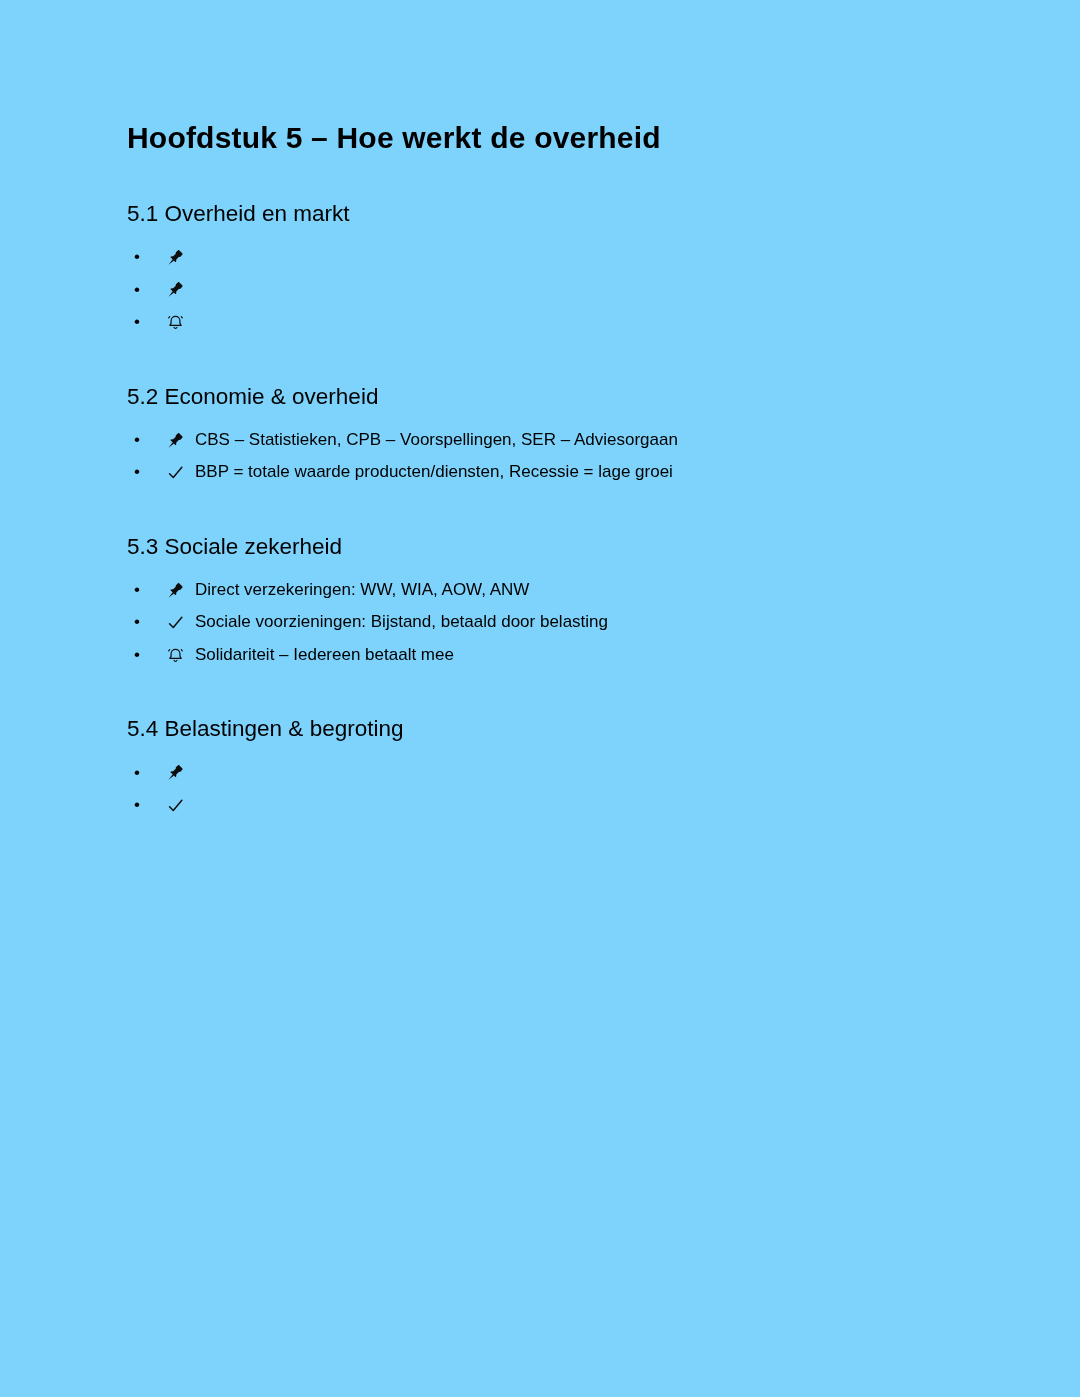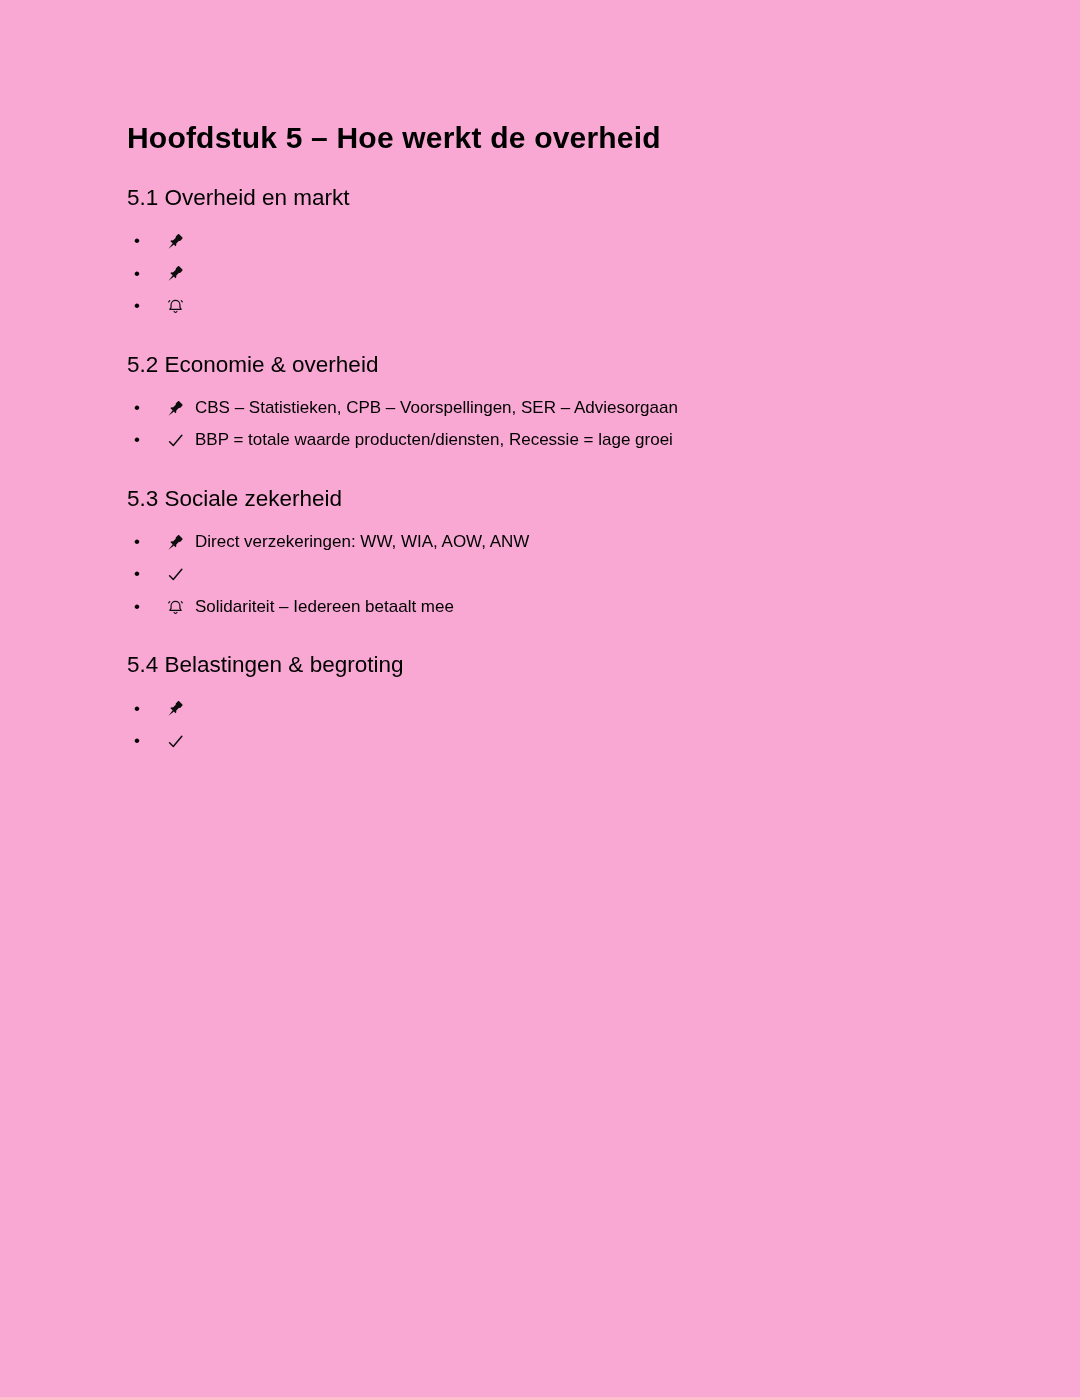--- a/index.html
+++ b/index.html
@@ -12,34 +12,34 @@
     height: 1397px;
     font-family: "Liberation Sans", sans-serif;
     color: #000000;
     overflow: hidden;
   }
   .page {
     box-sizing: border-box;
     width: 1080px;
     height: 1397px;
     padding: 120px 110px 0 127px;
-    background: #f9a8d4;
+    background: #7dd3fc;
   }
   .doc-title {
     font-size: 30px;
     font-weight: 700;
     line-height: 1.2;
     margin: 0 0 24px 0;
     letter-spacing: 0.2px;
   }
   .section-heading {
     font-size: 22.5px;
     font-weight: 400;
     line-height: 1.25;
-    margin: 28px 0 13px 0;
+    margin: 44px 0 13px 0;
   }
   .item-list {
     margin: 0;
     padding: 0;
     list-style: none;
   }
   .list-item {
     display: flex;
     align-items: center;
     height: 32.5px;
@@ -142,20 +142,21 @@
           </span>
           <span class="item-text">Direct verzekeringen: WW, WIA, AOW, ANW</span>
         </li>
         <li class="list-item">
           <span class="bullet">•</span>
           <span class="item-icon">
             <svg width="19" height="19" viewBox="0 0 24 24" aria-hidden="true">
               <path d="M4.5 13.5l4.7 4.7L20 5.5" fill="none" stroke="#0d0d0d" stroke-width="1.9" stroke-linecap="round" stroke-linejoin="round"></path>
             </svg>
           </span>
+          <span class="item-text">Sociale voorzieningen: Bijstand, betaald door belasting</span>
         </li>
         <li class="list-item">
           <span class="bullet">•</span>
           <span class="item-icon">
             <svg width="19" height="19" viewBox="0 0 24 24" aria-hidden="true">
               <g fill="none" stroke="#0d0d0d" stroke-width="1.5" stroke-linecap="round" stroke-linejoin="round">
                 <path d="M12 4.2a5.6 5.6 0 0 0-5.6 5.6v3.4L4.8 15.6h14.4l-1.6-2.4V9.8A5.6 5.6 0 0 0 12 4.2z"></path>
                 <path d="M10.2 18.2a1.9 1.9 0 0 0 3.6 0"></path>
                 <path d="M3.4 6.2l1.3-1.5M20.6 6.2l-1.3-1.5"></path>
               </g>

